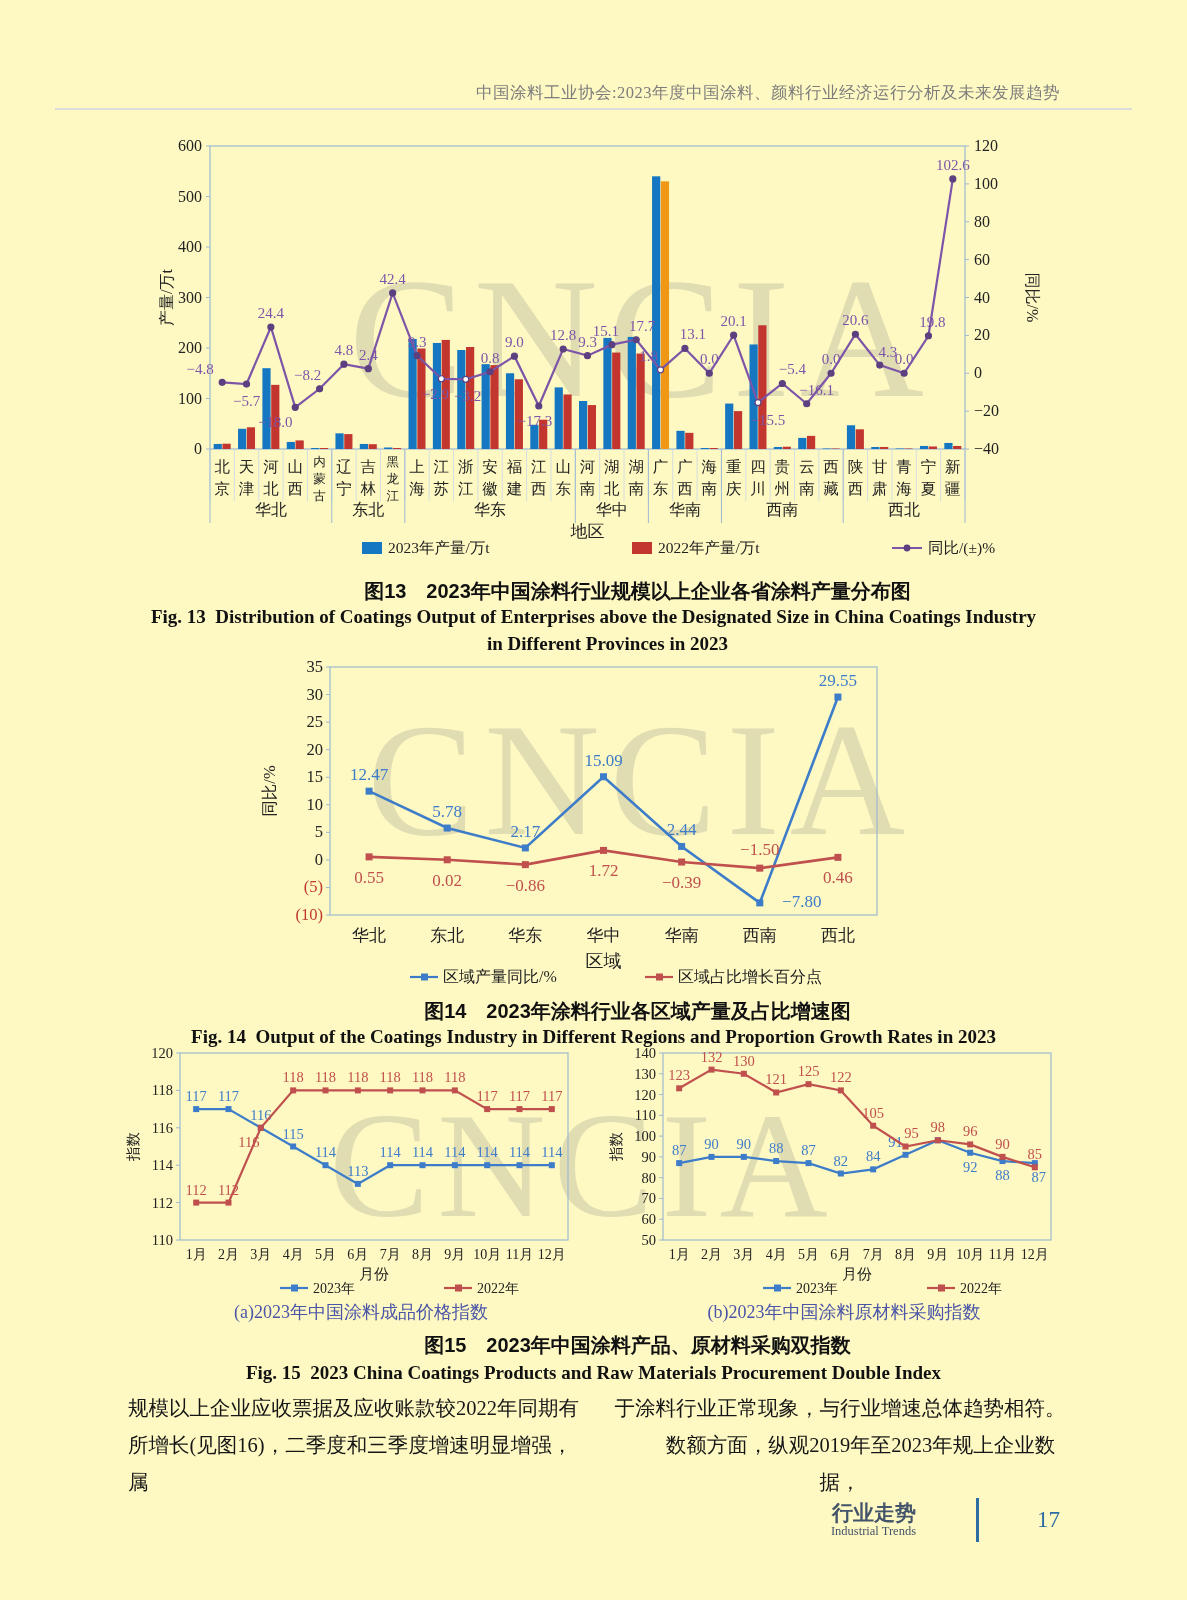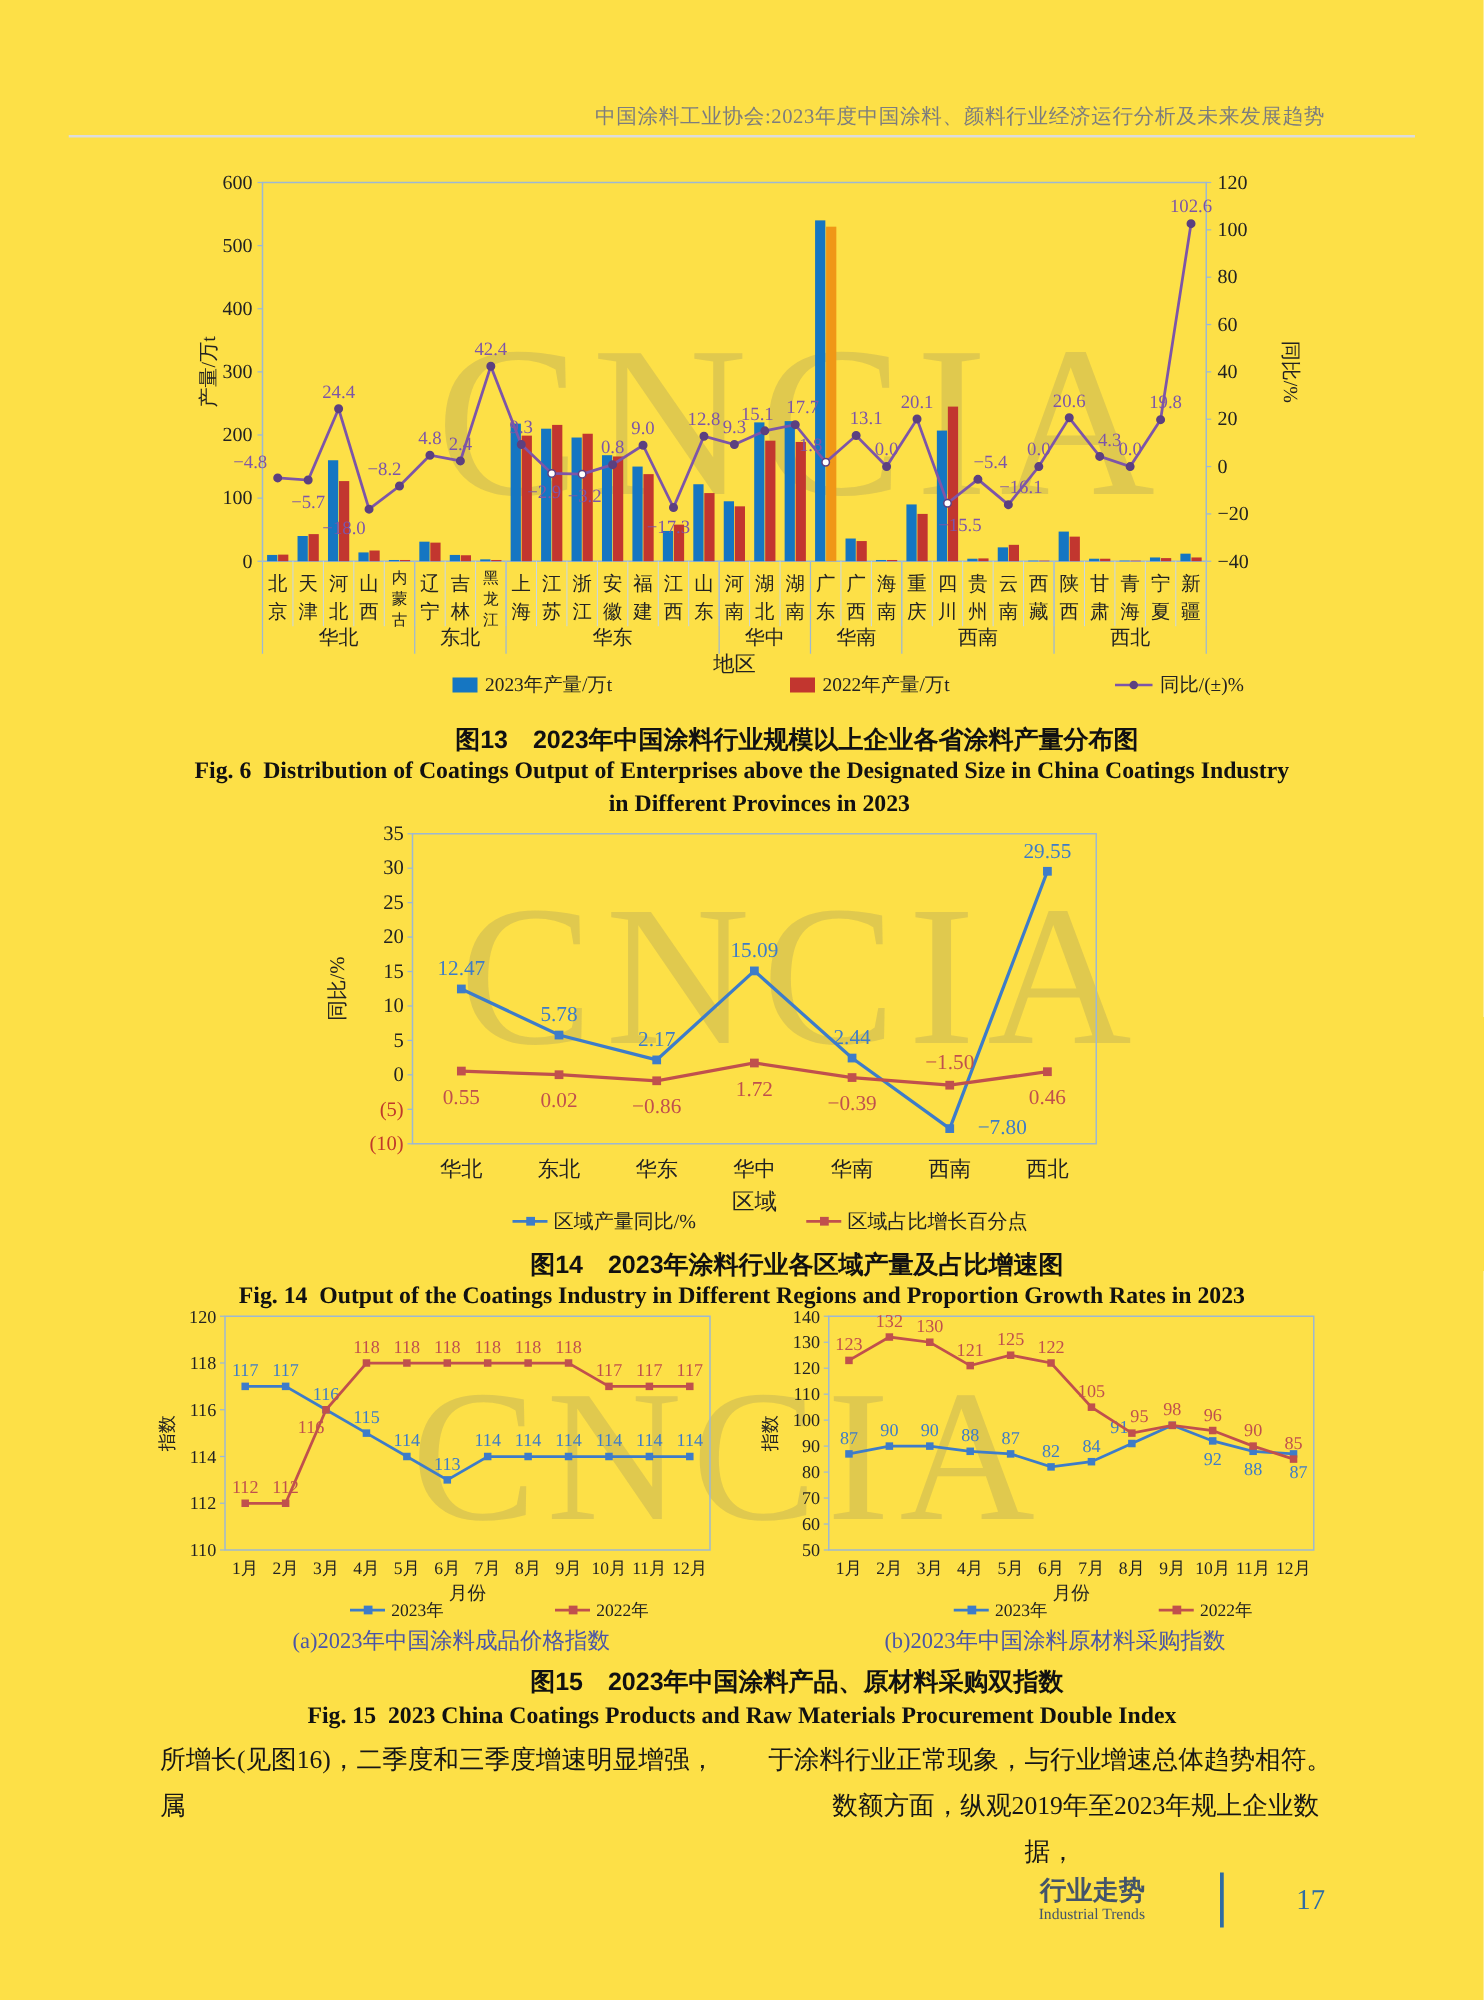--- a/index.html
+++ b/index.html
@@ -1,16 +1,16 @@
 <!DOCTYPE html>
 <html><head>
 <meta charset="utf-8">
 <style>
   html,body{margin:0;padding:0;background:#ffffff;}
-  #page{position:relative;width:1187px;height:1600px;background:#fde047;overflow:hidden;
+  #page{position:relative;width:1187px;height:1600px;background:#fef9c3;overflow:hidden;
         font-family:"Liberation Serif",serif;}
   .abs{position:absolute;}
   #header-title{top:82px;right:127px;font-size:16.5px;color:#7d7d7d;letter-spacing:0.5px;}
   #header-rule{top:108px;left:55px;width:1077px;height:2px;background:#dcdcdc;}
   .wm{left:0;width:100%;text-align:center;color:rgba(110,110,110,0.20);
       font-family:"Liberation Serif",serif;font-weight:400;z-index:0;pointer-events:none;line-height:1;padding-left:48px;}
   #wm-fig13{top:252px;font-size:172px;letter-spacing:10px;}
   #wm-fig14{top:700px;font-size:160px;letter-spacing:10px;}
   #wm-fig15{top:1090px;font-size:150px;letter-spacing:8px;padding-right:70px;box-sizing:border-box;}
   svg.chart{position:absolute;z-index:1;overflow:visible;}
@@ -340,21 +340,21 @@
         <text x="238" y="420" text-anchor="start" font-size="15.5" fill="#222" font-family="&quot;Liberation Serif&quot;, serif">2023年产量/万t</text>
         <rect x="482" y="409" width="20" height="12" fill="#c2362f"></rect>
         <text x="508" y="420" text-anchor="start" font-size="15.5" fill="#222" font-family="&quot;Liberation Serif&quot;, serif">2022年产量/万t</text>
         <line x1="742" y1="415" x2="772" y2="415" stroke="#7d55a8" stroke-width="2"></line>
         <circle cx="757" cy="415" r="3.4" fill="#5c4080"></circle>
         <text x="778" y="420" text-anchor="start" font-size="15.5" fill="#222" font-family="&quot;Liberation Serif&quot;, serif">同比/(±)%</text>
       </g>
     </svg>
 
   <div class="abs cap cap-cn" id="cap13-cn">图13　2023年中国涂料行业规模以上企业各省涂料产量分布图</div>
-  <div class="abs cap cap-en" id="cap13-en1">Fig. 6  Distribution of Coatings Output of Enterprises above the Designated Size in China Coatings Industry</div>
+  <div class="abs cap cap-en" id="cap13-en1">Fig. 13  Distribution of Coatings Output of Enterprises above the Designated Size in China Coatings Industry</div>
   <div class="abs cap cap-en" id="cap13-en2">in Different Provinces in 2023</div>
 
   <svg class="chart" id="fig14-svg" width="690" height="345">
       <rect x="85" y="15" width="547" height="248" fill="none" stroke="#9db8d2" stroke-width="1.2"></rect>
       <line x1="81" y1="263" x2="85" y2="263" stroke="#9db8d2"></line>
       <text x="78" y="268" text-anchor="end" font-size="16.5" fill="#c0392b" font-family="&quot;Liberation Serif&quot;, serif">(10)</text>
       <line x1="81" y1="235.44444444444446" x2="85" y2="235.44444444444446" stroke="#9db8d2"></line>
       <text x="78" y="240.44444444444446" text-anchor="end" font-size="16.5" fill="#c0392b" font-family="&quot;Liberation Serif&quot;, serif">(5)</text>
       <line x1="81" y1="207.88888888888889" x2="85" y2="207.88888888888889" stroke="#9db8d2"></line>
       <text x="78" y="212.88888888888889" text-anchor="end" font-size="16.5" fill="#222" font-family="&quot;Liberation Serif&quot;, serif">0</text>
@@ -611,20 +611,21 @@
       <rect x="333" y="241.5" width="7" height="7" fill="#c0504d"></rect>
       <text x="355" y="250" text-anchor="start" font-size="14" fill="#222" font-family="&quot;Liberation Serif&quot;, serif">2022年</text>
     </svg>
 
   <div class="abs cap-sub" id="cap15a">(a)2023年中国涂料成品价格指数</div>
   <div class="abs cap-sub" id="cap15b">(b)2023年中国涂料原材料采购指数</div>
   <div class="abs cap cap-cn" id="cap15-cn">图15　2023年中国涂料产品、原材料采购双指数</div>
   <div class="abs cap cap-en" id="cap15-en">Fig. 15  2023 China Coatings Products and Raw Materials Procurement Double Index</div>
 
   <div class="abs bodycol" id="body-col1">
+    <div class="bodyline">规模以上企业应收票据及应收账款较2022年同期有</div>
     <div class="bodyline">所增长(见图16)，二季度和三季度增速明显增强，属</div>
   </div>
   <div class="abs bodycol" id="body-col2">
     <div class="bodyline">于涂料行业正常现象，与行业增速总体趋势相符。</div>
     <div class="bodyline">　　数额方面，纵观2019年至2023年规上企业数据，</div>
   </div>
 
   <div class="abs" id="footer">
     <div id="footer-text">
       <div id="footer-cn">行业走势</div>

